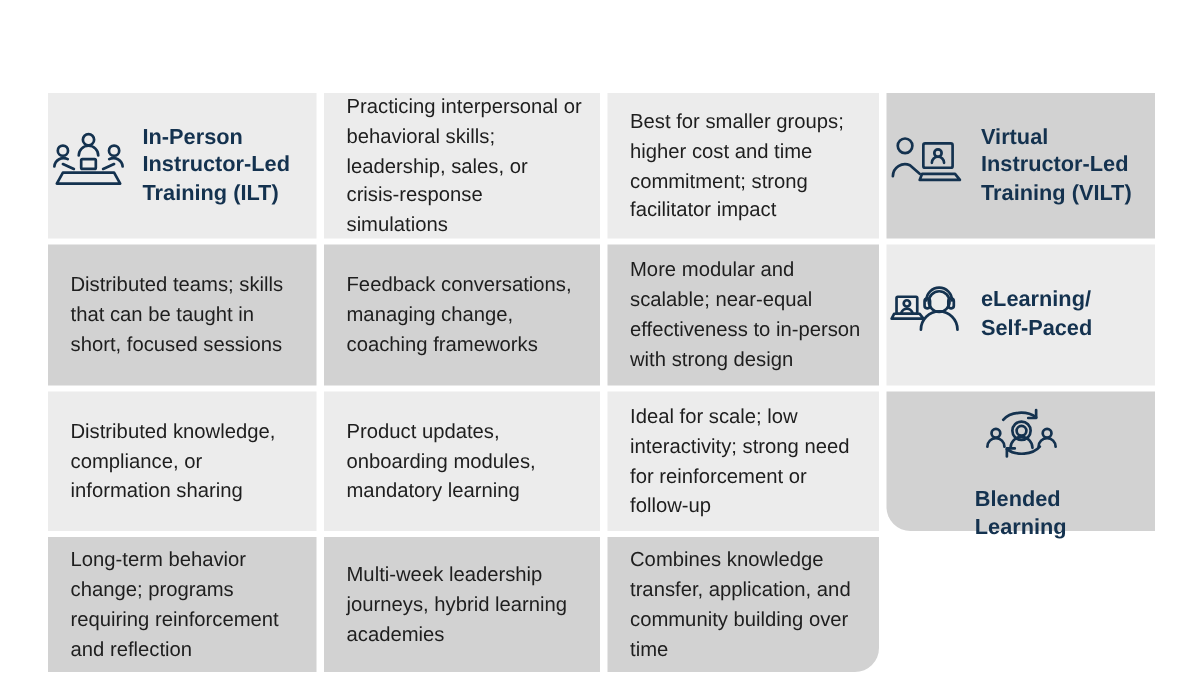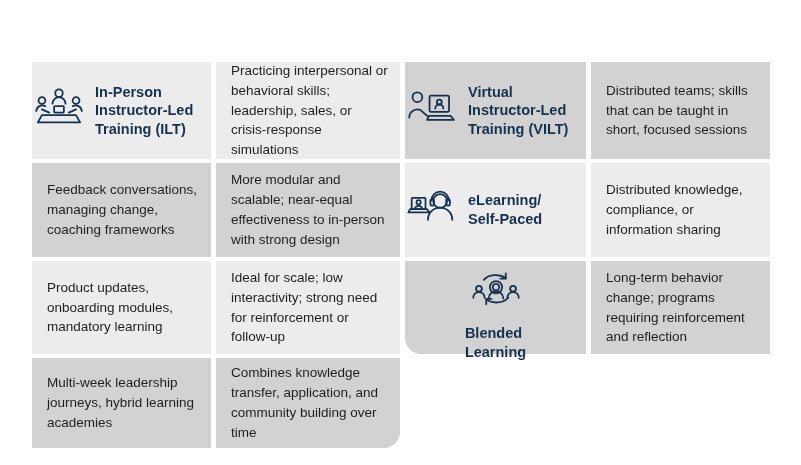--- a/index.html
+++ b/index.html
@@ -65,20 +65,21 @@
         <rect x="26" y="26" width="12" height="8" rx="1"></rect>
         <path d="M11 30 l9 4 M53 30 l-9 4"></path>
         <path d="M11 37 h42 l5 9 h-52 z"></path>
       </svg>
     </span>
     <span class="mname">In-Person
 Instructor-Led
 Training (ILT)</span>
   </div>
   <div class="cell body row-light">Practicing interpersonal or behavioral skills; leadership, sales, or crisis-response simulations</div>
+  <div class="cell body row-light">Best for smaller groups; higher cost and time commitment; strong facilitator impact</div>
 
   <div class="cell mod row-dark">
     <span class="micon">
       <svg width="52" height="52" viewBox="0 0 64 64" fill="none" stroke="#14324f" stroke-width="2.2" stroke-linecap="round" stroke-linejoin="round">
         <circle cx="14" cy="15" r="6"></circle>
         <path d="M4 40 a10 10 0 0 1 14 -9 l8 7"></path>
         <rect x="29" y="13" width="24" height="20" rx="1.5"></rect>
         <circle cx="41" cy="21" r="3"></circle>
         <path d="M36 29 a5 5 0 0 1 10 0"></path>
         <path d="M28 38 h27 l4 5 h-33 z"></path>

